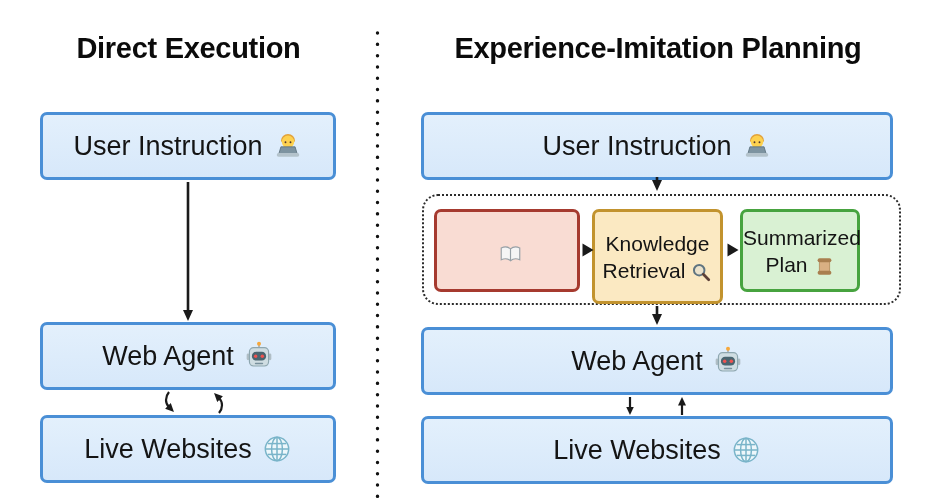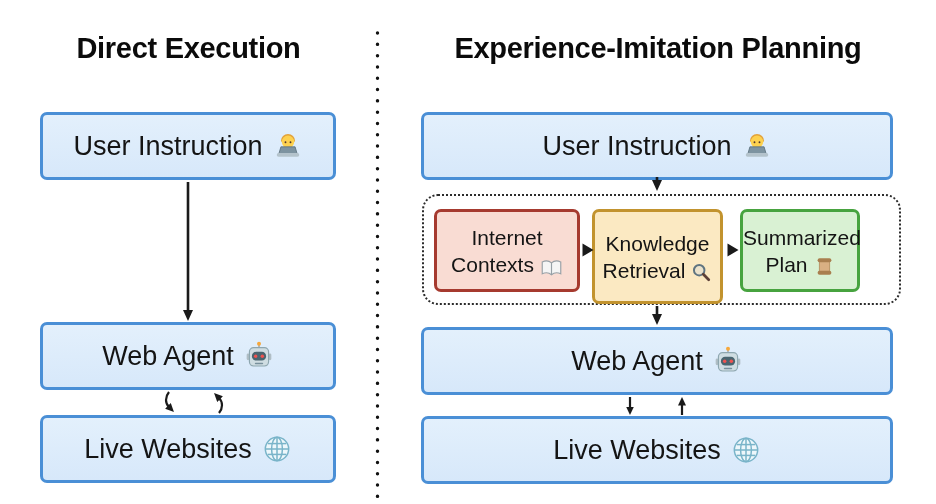--- a/index.html
+++ b/index.html
@@ -97,21 +97,21 @@
         <path d="M9.5 19 L26.5 19 L29 27.5 L7 27.5 Z" fill="#7d93a0" stroke="#5c707c" stroke-width="1"></path>
         <rect x="4.5" y="26.5" width="27" height="4.5" rx="2.2" fill="#b4c3cc"></rect>
       </svg>
     </span>
   </div>
 
   <div class="dotted-container" style="left:422px;top:194px;width:479px;height:111px;"></div>
 
   <div class="box pink cbox" style="left:434px;top:209px;width:146px;height:83px;">
     <div class="cbox-text">
-      <span>Internet Contexts</span><span class="icon"><svg width="23" height="18" viewBox="0 0 36 28">
+      <span class="icon"><svg width="23" height="18" viewBox="0 0 36 28">
         <path d="M18 6 C14 2.5 8 2.5 3.5 4.5 V23 C8 21 14 21 18 24.5 C22 21 28 21 32.5 23 V4.5 C28 2.5 22 2.5 18 6 Z" fill="#f5f5f5" stroke="#97a0a6" stroke-width="1.8"></path>
         <line x1="18" y1="6" x2="18" y2="24.5" stroke="#97a0a6" stroke-width="1.8"></line>
       </svg></span>
     </div>
   </div>
 
   <div class="box yellow cbox" style="left:592px;top:209px;width:131px;height:95px;">
     <div class="cbox-text" style="padding:0 3px;">
       <span>Knowledge Retrieval</span><span class="icon"><svg width="21" height="21" viewBox="0 0 32 32">
         <circle cx="12.5" cy="12.5" r="8" fill="rgba(207,216,220,0.35)" stroke="#5f7480" stroke-width="3"></circle>

